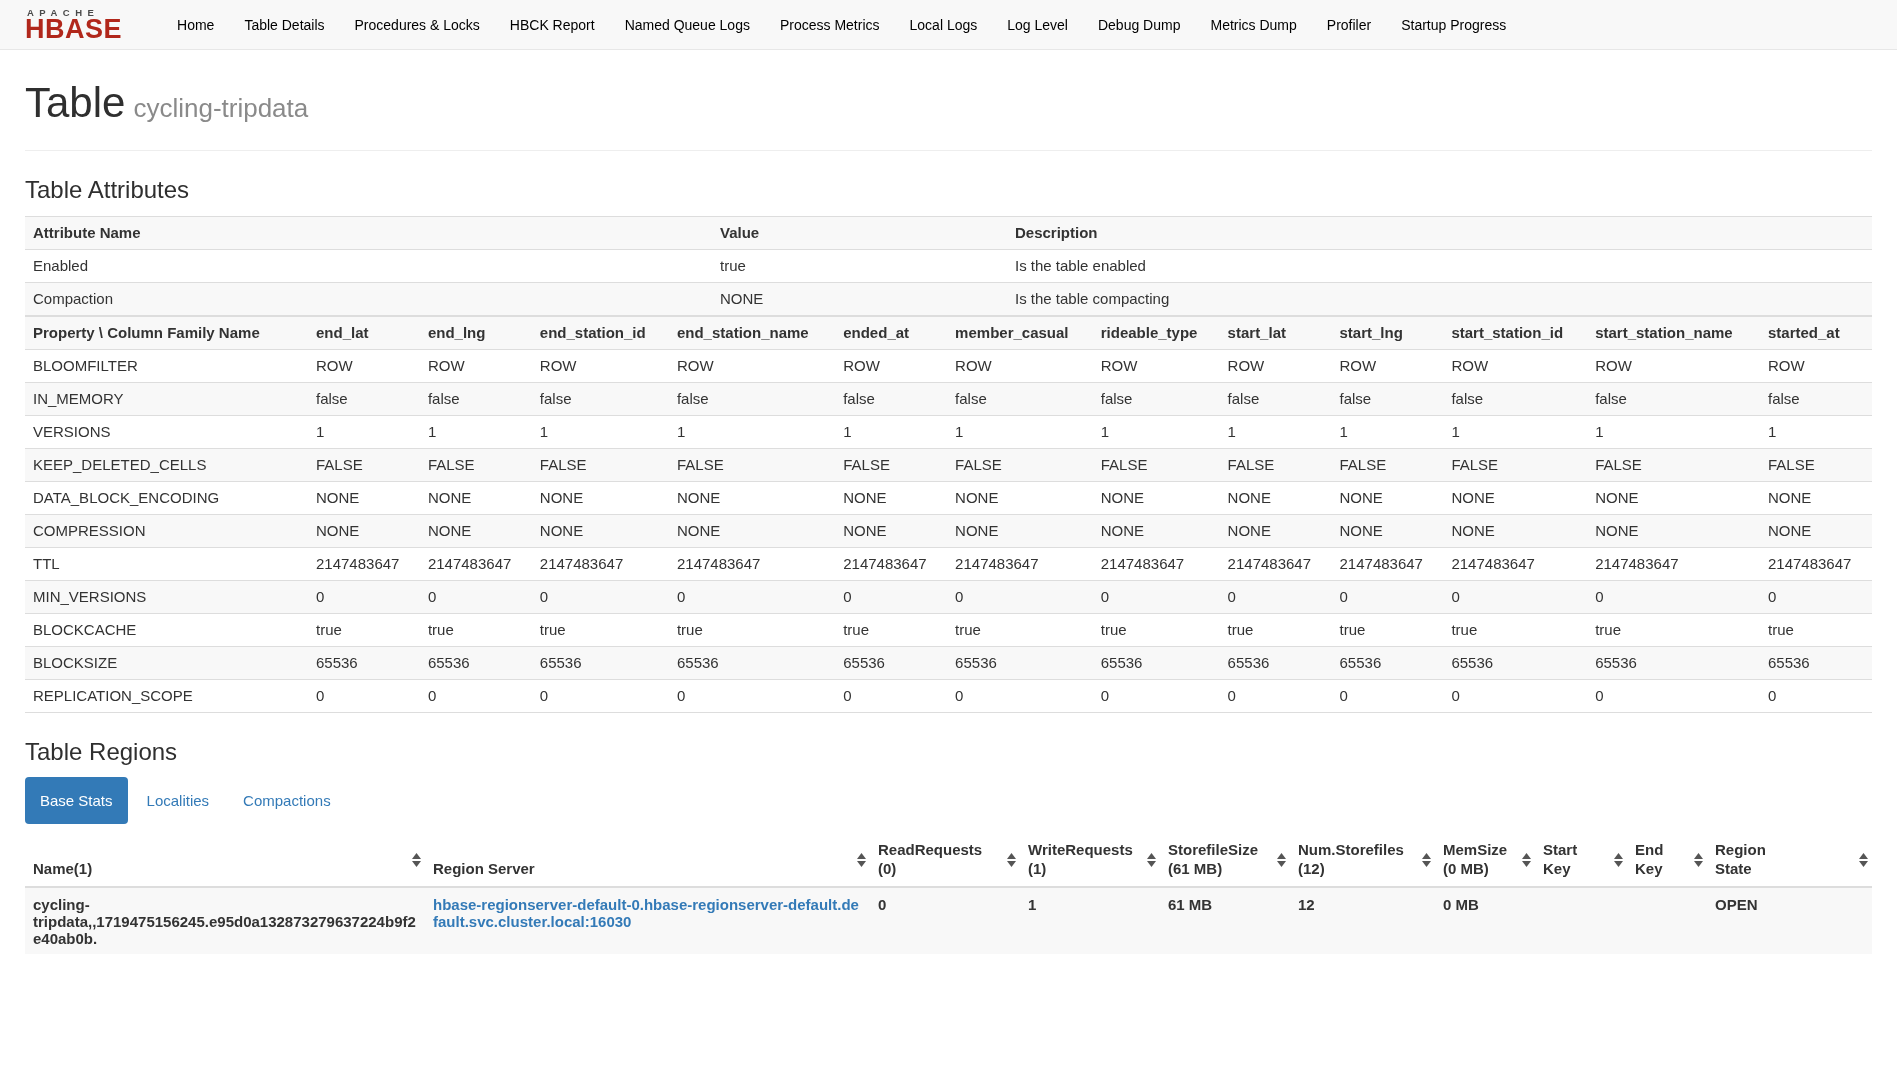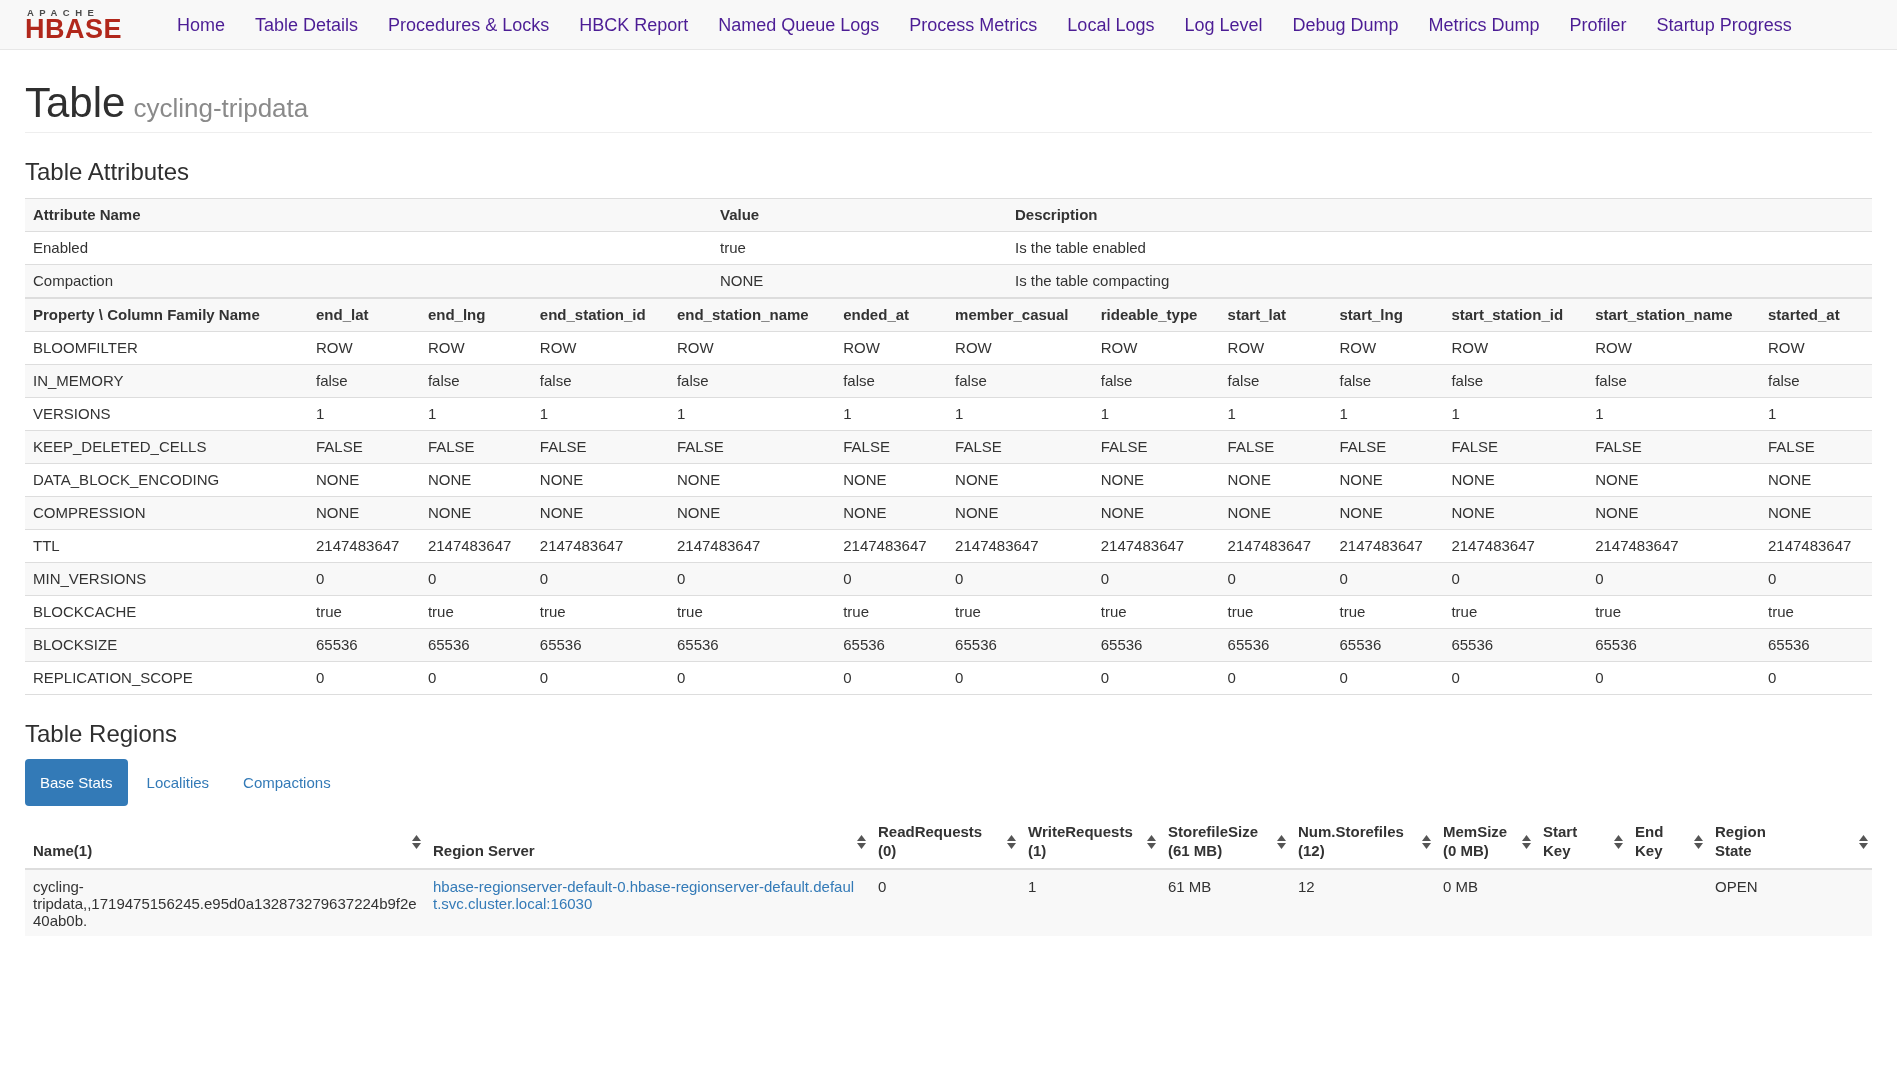--- a/index.html
+++ b/index.html
@@ -35,32 +35,32 @@
     font-weight: 800;
     color: #b1271b;
     letter-spacing: 0.5px;
     line-height: 0.85;
   }
   .nav-items { display: flex; list-style: none; height: 50px; }
   .nav-items li a {
     display: block;
     padding: 0 15px;
     line-height: 50px;
-    font-size: 18px;
-    color: #4c1d95;
+    font-size: 14px;
+    color: #000000;
     cursor: pointer;
     white-space: nowrap;
   }
 
   
   .container { padding: 0 25px; }
 
   .page-header {
     margin-top: 30px;
-    padding-bottom: 6px;
+    padding-bottom: 24px;
     border-bottom: 1px solid #eee;
     margin-bottom: 18px;
   }
   .page-header h1 {
     font-size: 42px;
     font-weight: 500;
     color: #2f2f2f;
     line-height: 1.1;
   }
   .page-header h1 small {
@@ -103,21 +103,21 @@
     border-top: 0;
     border-bottom: 2px solid #ddd;
     vertical-align: bottom;
     position: relative;
     padding-right: 20px;
     cursor: pointer;
     line-height: 1.25;
   }
   table.regions tbody tr:nth-child(odd) { background: #f8f8f8; }
   table.regions tbody tr:last-child td { border-bottom: 0; }
-  table.regions td { word-wrap: break-word; overflow-wrap: break-word; }
+  table.regions td { word-wrap: break-word; overflow-wrap: break-word; font-weight: bold; }
   td.break-all { word-break: break-all; }
 
   .sort-icon {
     position: absolute;
     right: 4px;
     top: 50%;
     transform: translateY(-50%);
     display: inline-flex;
     flex-direction: column;
     gap: 2px;

